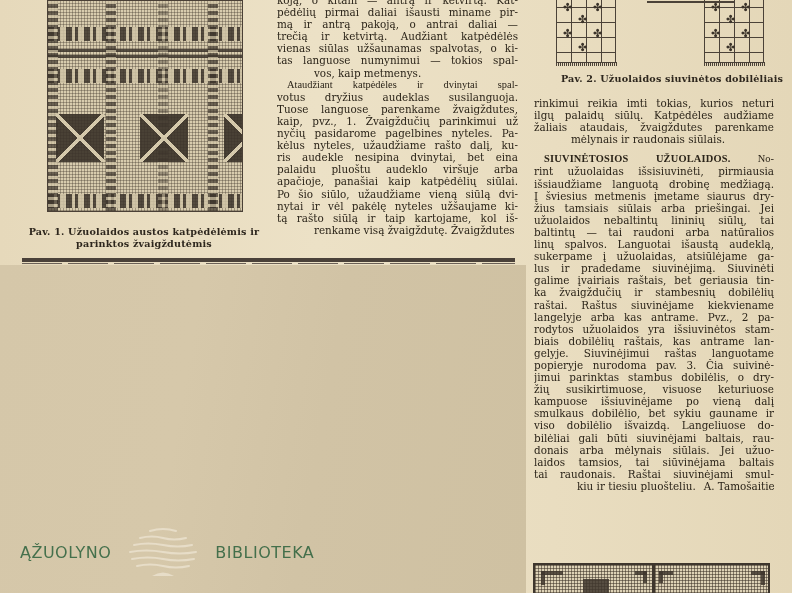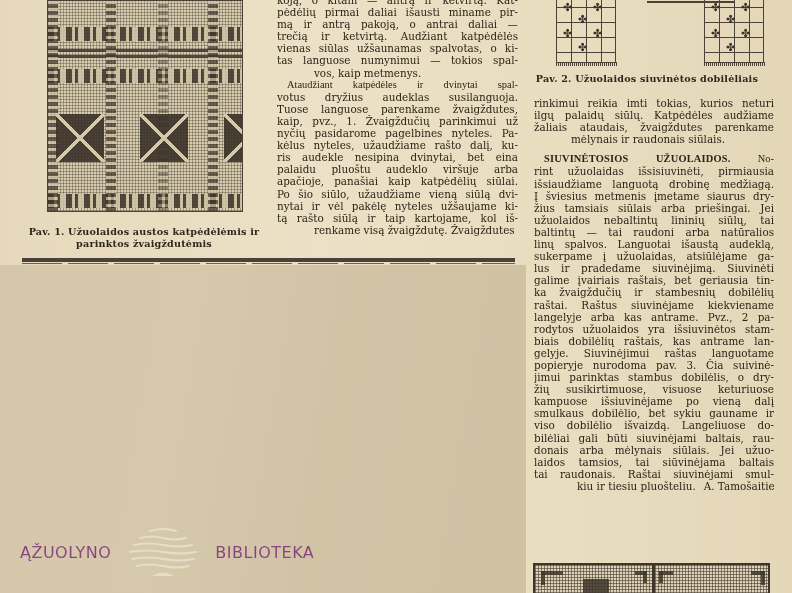--- a/index.html
+++ b/index.html
@@ -105,21 +105,21 @@
   .fig3 .div { position: absolute; left: 117px; top: 0; width: 3px; height: 100%; background: #3e362d; }
   .fig3 .blk { position: absolute; background: #3e362d; opacity: 0.85; }
   
   .overlay {
     position: absolute; left: 0; top: 265px; width: 526px; height: 328px;
     background: linear-gradient(100deg, #d5c7a9 0%, #d6c8aa 35%, #d1c3a5 60%, #cfc1a2 100%);
   }
   .logo {
     position: absolute; left: 20px; top: 527px; height: 50px;
     display: flex; align-items: center;
-    color: #701a75;
+    color: #14532d;
     font-family: "DejaVu Sans", sans-serif;
     font-size: 16px; letter-spacing: 0.5px;
   }
   .logo .word { opacity: 0.75; }
   .logo .mark { width: 70px; height: 50px; margin: 0 17px 0 17px; opacity: 0.8; }
 </style>
 </head>
 <body>
 
 <div class="page">
@@ -186,21 +186,21 @@
       <span class="clover" style="position: absolute; left: 593px; top: 28px; width: 11px; height: 11px; font-size: 11px; line-height: 11px; color: rgb(59, 51, 42);">✤</span>
       <span class="clover" style="position: absolute; left: 578px; top: 42px; width: 11px; height: 11px; font-size: 11px; line-height: 11px; color: rgb(59, 51, 42);">✤</span>
       <span class="clover" style="position: absolute; left: 711px; top: 2px; width: 11px; height: 11px; font-size: 11px; line-height: 11px; color: rgb(59, 51, 42);">✤</span>
       <span class="clover" style="position: absolute; left: 741px; top: 2px; width: 11px; height: 11px; font-size: 11px; line-height: 11px; color: rgb(59, 51, 42);">✤</span>
       <span class="clover" style="position: absolute; left: 726px; top: 14px; width: 11px; height: 11px; font-size: 11px; line-height: 11px; color: rgb(59, 51, 42);">✤</span>
       <span class="clover" style="position: absolute; left: 711px; top: 28px; width: 11px; height: 11px; font-size: 11px; line-height: 11px; color: rgb(59, 51, 42);">✤</span>
       <span class="clover" style="position: absolute; left: 741px; top: 28px; width: 11px; height: 11px; font-size: 11px; line-height: 11px; color: rgb(59, 51, 42);">✤</span>
       <span class="clover" style="position: absolute; left: 726px; top: 42px; width: 11px; height: 11px; font-size: 11px; line-height: 11px; color: rgb(59, 51, 42);">✤</span>
     </div>
 
-  <div class="caption" style="left:520px;top:73px;width:238px;text-align:right;">Pav. 2. Užuolaidos siuvinėtos dobilėliais</div>
+  <div class="caption" style="left:553px;top:73px;width:238px;">Pav. 2. Užuolaidos siuvinėtos dobilėliais</div>
 
   <div class="col" id="rightcol" style="left:534px;top:97px;width:240px;">
       <span class="line">rinkimui reikia imti tokias, kurios neturi</span>
       <span class="line">ilgų palaidų siūlų. Katpėdėles audžiame</span>
       <span class="line">žaliais ataudais, žvaigždutes parenkame</span>
       <span class="line last">mėlynais ir raudonais siūlais.</span>
       <span class="line indent" style="margin-top: 8px;"><span class="heading">SIUVINĖTOSIOS UŽUOLAIDOS.</span><span> No-</span></span>
       <span class="line">rint užuolaidas išsisiuvinėti, pirmiausia</span>
       <span class="line">išsiaudžiame languotą drobinę medžiagą.</span>
       <span class="line">Į šviesius metmenis įmetame siaurus dry-</span>

